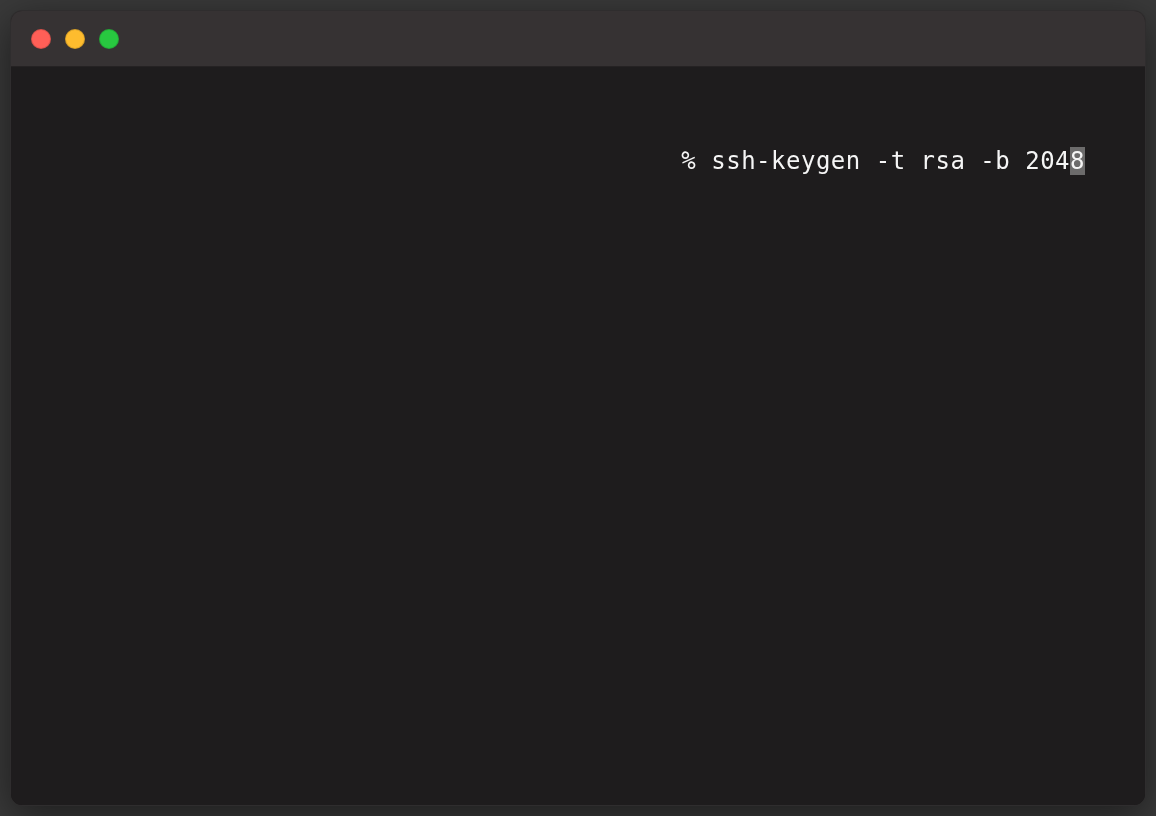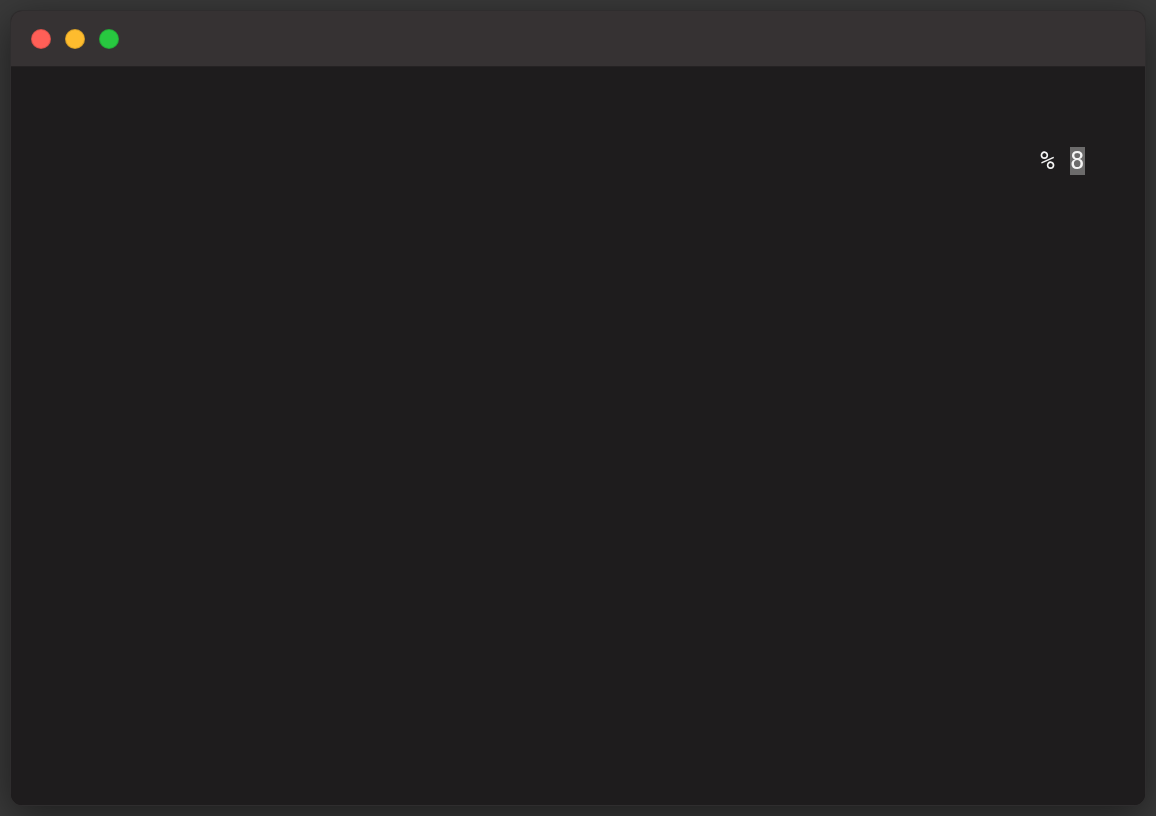--- a/index.html
+++ b/index.html
@@ -102,16 +102,16 @@
 <body>
 
 <div class="terminal-window">
   <div class="titlebar">
     <div class="traffic-light red"></div>
     <div class="traffic-light yellow"></div>
     <div class="traffic-light green"></div>
   </div>
   <div class="terminal-body">
     <div class="command-line">
-      <span class="prompt">% </span><span class="cursor-char">8</span>
+      <span class="prompt">% </span><span class="command">ssh-keygen -t rsa -b 204</span><span class="cursor-char">8</span>
     </div>
   </div>
 </div>
 
 </body></html>

